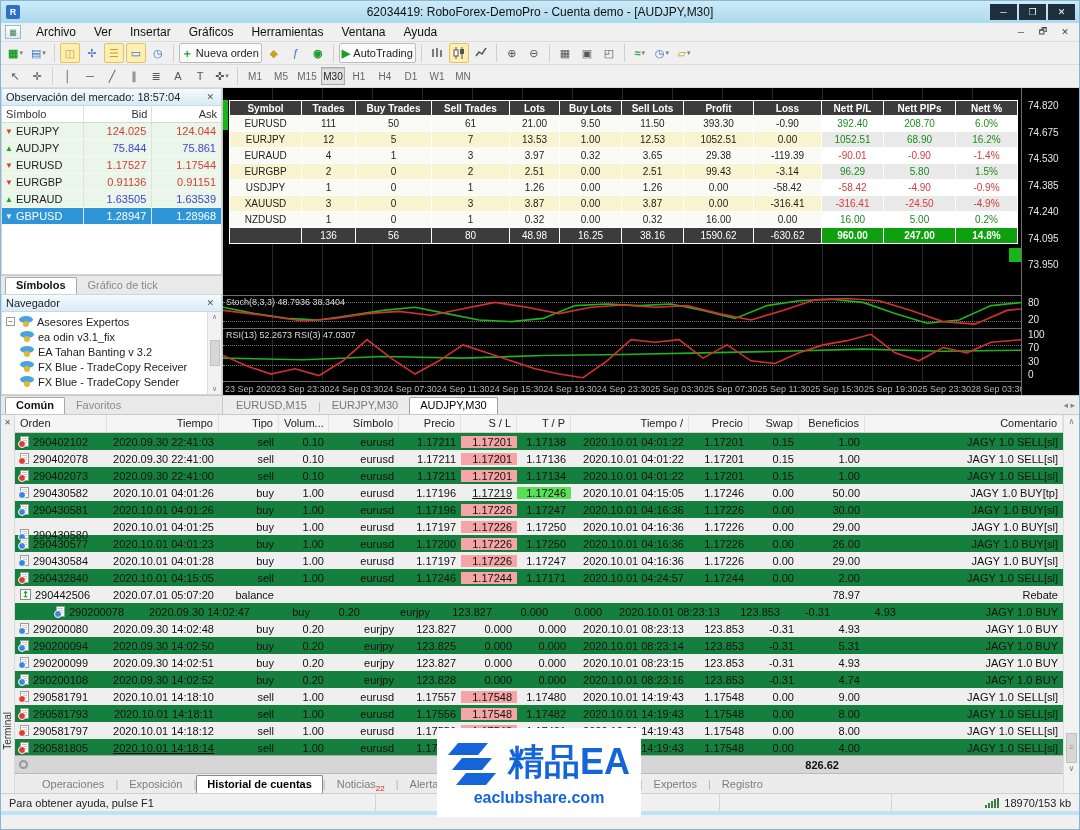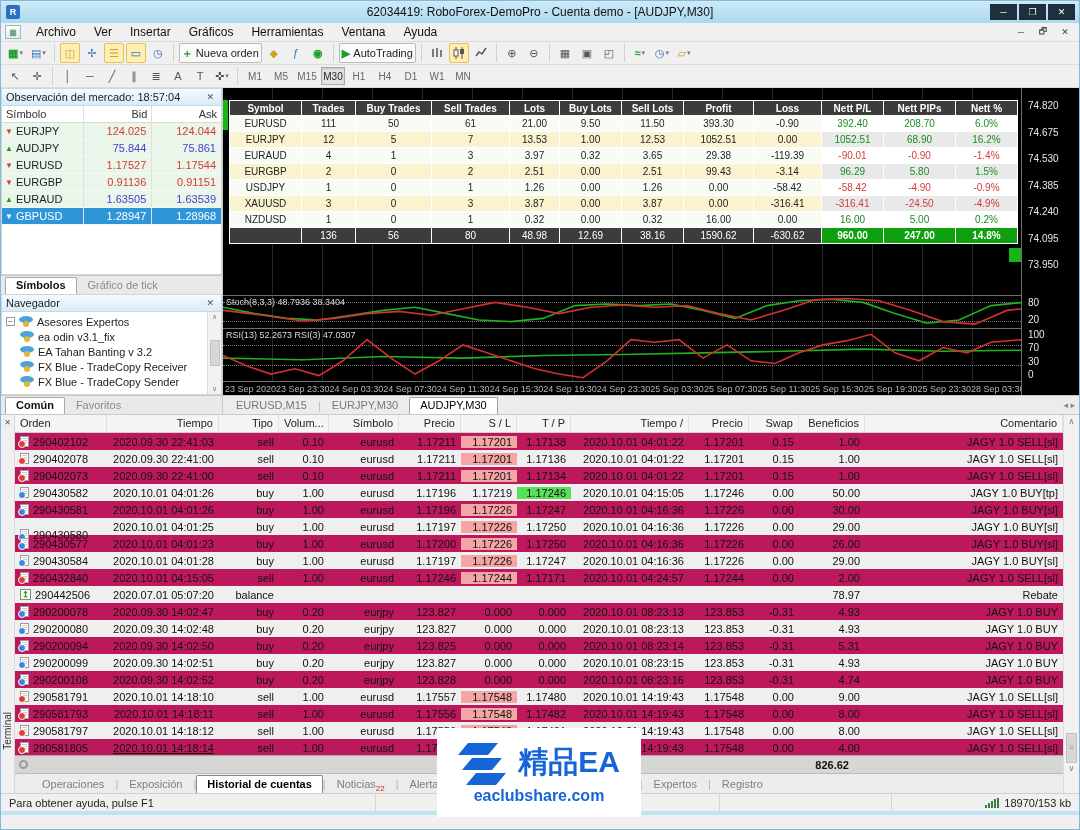--- a/index.html
+++ b/index.html
@@ -115,62 +115,62 @@
 
   
   .terminal { display:flex; border-top:1px solid #c9c9c9; height:379px; }
   .term-strip { width:14px; background:#f0f0f0; border-right:1px solid #d8d8d8; display:flex; flex-direction:column; align-items:center; justify-content:space-between; padding:3px 0; }
   .term-x { font-size:8px; color:#555; }
   .term-vlabel { writing-mode:vertical-rl; transform:rotate(180deg); font-size:10px; color:#333; margin-bottom:40px; }
   .term-main { flex:1; display:flex; flex-direction:column; background:#fff; overflow:hidden; }
   .orders-head { display:flex; height:18px; background:#f5f5f5; border-bottom:1px solid #d0d0d0; color:#222; }
   .orders-head .hc { padding:2px 5px; border-right:1px solid #e0e0e0; text-align:right; white-space:nowrap; overflow:hidden; }
   .orders-head .hc.left { text-align:left; }
-  .trow { display:flex; height:17px; align-items:center; color:#111; background:#be185d; }
+  .trow { display:flex; height:17px; align-items:center; color:#111; background:#15803d; }
   .trow:nth-child(even) { background:#efefef; }
   .trow .c { padding:0 5px; text-align:right; white-space:nowrap; overflow:hidden; }
   .c-orden { text-align:left !important; display:flex; align-items:center; gap:4px; }
   .doc { width:9px; height:11px; border:1px solid #9a9a9a; background:#fff; position:relative; flex:0 0 auto; }
   .doc::before { content:""; position:absolute; top:1px; left:1px; right:1px; height:1px; background:#c9c9c9; box-shadow:0 2px 0 #c9c9c9, 0 4px 0 #c9c9c9; }
   .doc::after { content:""; position:absolute; bottom:-2px; left:-3px; width:6px; height:6px; border-radius:50%; border:1px solid #fff; }
   .doc.sell::after { background:#e03c2f; }
   .doc.buy::after { background:#3a86e0; }
   .bal-ico { width:11px; height:11px; border:1px solid #8a8a8a; background:#f4fff4; color:#18a018; font-size:8px; line-height:10px; text-align:center; font-weight:bold; flex:0 0 auto; }
   .hit-red { background:#f5a5a5 !important; }
   .hit-green { background:#59e059 !important; font-weight:normal; }
   .orders-scroll { width:16px; background:#f2f2f2; border-left:1px solid #ddd; position:relative; font-size:8px; color:#777; }
   .orders-scroll .up { position:absolute; top:2px; left:0; right:0; text-align:center; }
   .orders-scroll .dn { position:absolute; bottom:20px; left:0; right:0; text-align:center; }
   .orders-thumb { position:absolute; left:2px; width:11px; height:30px; top:318px; background:#d7d7d7; border:1px solid #c0c0c0; text-align:center; color:#999; line-height:28px; }
 
   .summary { height:18px; background:#d6d6d6; border-top:1px solid #a8a8a8; display:flex; align-items:center; font-weight:bold; color:#111; position:relative; }
   .summary .dot { width:9px; height:9px; border-radius:50%; border:2px solid #9a9a9a; margin:0 6px 0 4px; }
   .summary span.seg { margin-right:14px; }
-  .summary .total { position:absolute; right:214px; }
+  .summary .total { position:absolute; right:224px; }
 
   .term-tabs { height:20px; background:#ececec; border-top:1px solid #bbb; display:flex; align-items:flex-end; padding-left:16px; }
   .ttab { height:18px; padding:2px 10px 0; color:#7d7d7d; font-size:11px; border:1px solid transparent; white-space:nowrap; }
   .ttab.active { background:#fff; border-color:#888; border-bottom:none; color:#000; font-weight:bold; border-radius:2px 2px 0 0; }
   .ttab sub { color:#d42020; font-size:8px; }
   .ttab-sep { color:#b5b5b5; align-self:center; }
 
   
   .statusbar { height:18px; background:#f0f0f0; border-top:1px solid #cfcfcf; display:flex; align-items:center; font-size:11px; color:#222; }
   .sb-cell { height:100%; display:flex; align-items:center; padding:0 8px; border-right:1px solid #d4d4d4; }
   .sb-help { width:375px; }
   .sb-empty { width:172px; }
   .sb-right { margin-left:auto; display:flex; align-items:center; gap:5px; padding-right:8px; }
   .bars { display:flex; align-items:flex-end; gap:1px; height:10px; }
   .bars i { width:2px; background:#3a7d44; display:block; }
   .frame-bottom { height:4px; background:#bfe3f3; }
 
   
   .watermark { position:absolute; left:436px; top:727px; width:204px; height:89px; background:#fff; z-index:50; display:flex; flex-direction:column; align-items:center; justify-content:center; }
   .wm-row { display:flex; align-items:center; gap:8px; }
-  .wm-title { color:#1565d8; font-size:30px; font-weight:bold; }
+  .wm-title { color:#1565d8; font-size:36px; font-weight:bold; }
   .wm-site { color:#1565d8; font-size:16px; font-weight:bold; margin-top:2px; }
 </style>
 </head>
 <body>
 
 <div class="window">
 
   <div class="titlebar">
     <div class="app-icon">R</div>
     <div class="title-text">62034419: RoboForex-DemoPro - Cuenta demo - [AUDJPY,M30]</div>
@@ -567,21 +567,21 @@
                   <td class="nett pos">16.00</td>
                   <td class="nett pos">5.00</td>
                   <td class="nett pos">0.2%</td>
                 </tr>
                 <tr class="totals">
                   <td></td>
                   <td>136</td>
                   <td>56</td>
                   <td>80</td>
                   <td>48.98</td>
-                  <td>12.69</td>
+                  <td>16.25</td>
                   <td>38.16</td>
                   <td>1590.62</td>
                   <td>-630.62</td>
                   <td class="hl">960.00</td>
                   <td class="hl">247.00</td>
                   <td class="hl">14.8%</td>
                 </tr>
               </tbody>
           </table>
         </div>
@@ -739,21 +739,21 @@
           <div class="trow">
             <div class="c c-orden" style="width: 92px;">
               <span class="doc buy"></span>
               <span>290430582</span>
             </div>
             <div class="c" style="width: 112px;">2020.10.01 04:01:26</div>
             <div class="c" style="width: 60px;">buy</div>
             <div class="c" style="width: 50px;">1.00</div>
             <div class="c" style="width: 70px;">eurusd</div>
             <div class="c" style="width: 62px;">1.17196</div>
-            <div class="c" style="width: 56px;">1.17219</div>
+            <div class="c" style="width: 56px; text-decoration: underline;">1.17219</div>
             <div class="c hit-green" style="width: 54px;">1.17246</div>
             <div class="c" style="width: 118px;">2020.10.01 04:15:05</div>
             <div class="c" style="width: 60px;">1.17246</div>
             <div class="c" style="width: 50px;">0.00</div>
             <div class="c" style="width: 66px;">50.00</div>
             <div class="c" style="flex: 1 1 0%;">JAGY 1.0 BUY[tp]</div>
           </div>
           <div class="trow">
             <div class="c c-orden" style="width: 92px;">
               <span class="doc buy"></span>
@@ -856,21 +856,21 @@
             <div class="c" style="width: 62px;"></div>
             <div class="c" style="width: 56px;"></div>
             <div class="c" style="width: 54px;"></div>
             <div class="c" style="width: 118px;"></div>
             <div class="c" style="width: 60px;"></div>
             <div class="c" style="width: 50px;"></div>
             <div class="c" style="width: 66px;">78.97</div>
             <div class="c" style="flex: 1 1 0%;">Rebate</div>
           </div>
           <div class="trow">
-            <div class="c c-orden" style="width: 92px;">
+            <div class="c c-orden" style="width: 92px; margin-left: 36px;">
               <span class="doc buy"></span>
               <span>290200078</span>
             </div>
             <div class="c" style="width: 112px;">2020.09.30 14:02:47</div>
             <div class="c" style="width: 60px;">buy</div>
             <div class="c" style="width: 50px;">0.20</div>
             <div class="c" style="width: 70px;">eurjpy</div>
             <div class="c" style="width: 62px;">123.827</div>
             <div class="c" style="width: 56px;">0.000</div>
             <div class="c" style="width: 54px;">0.000</div>

